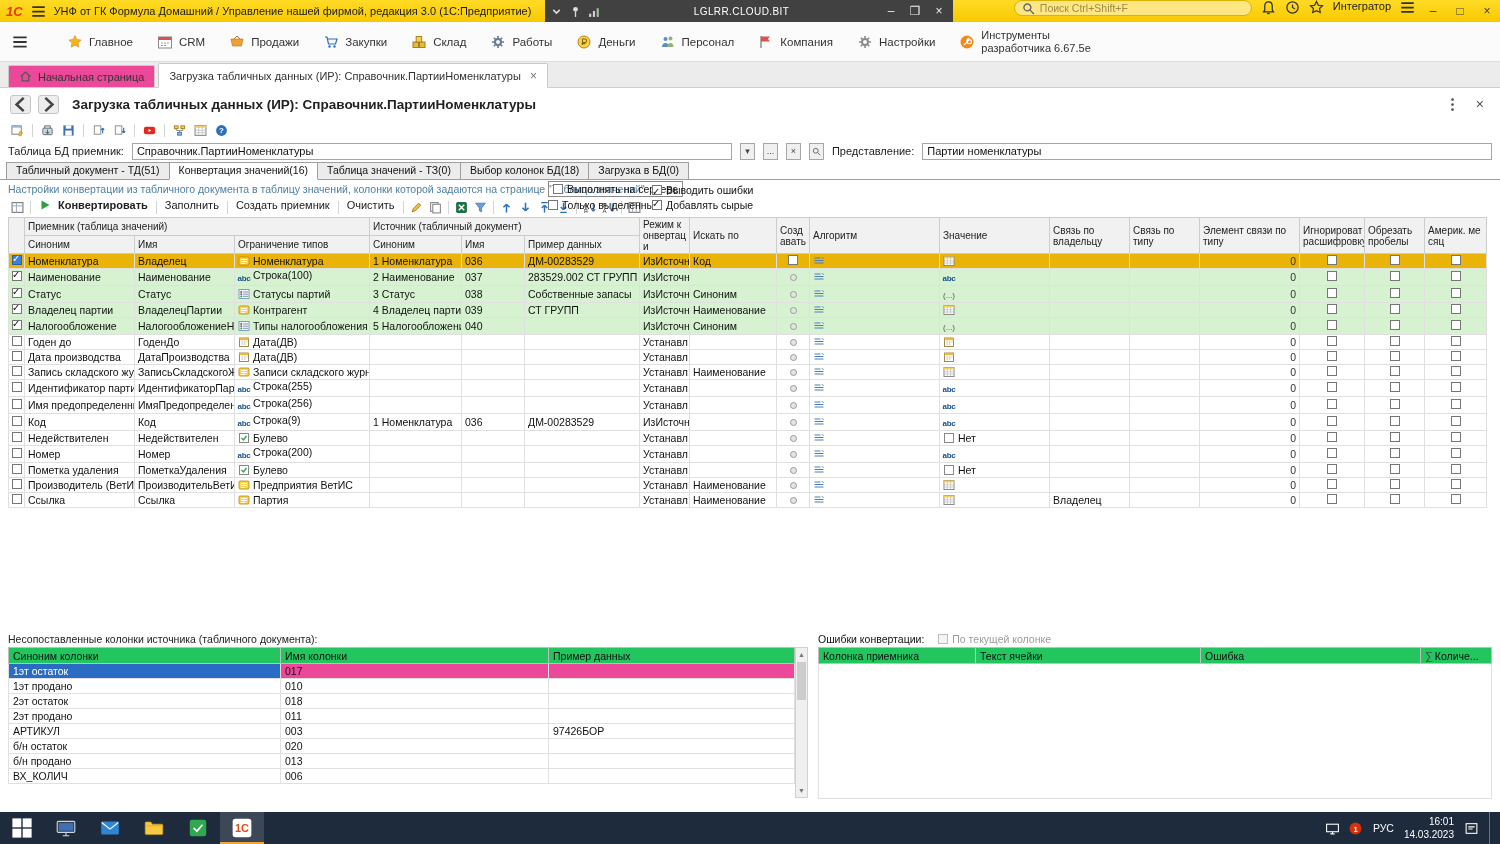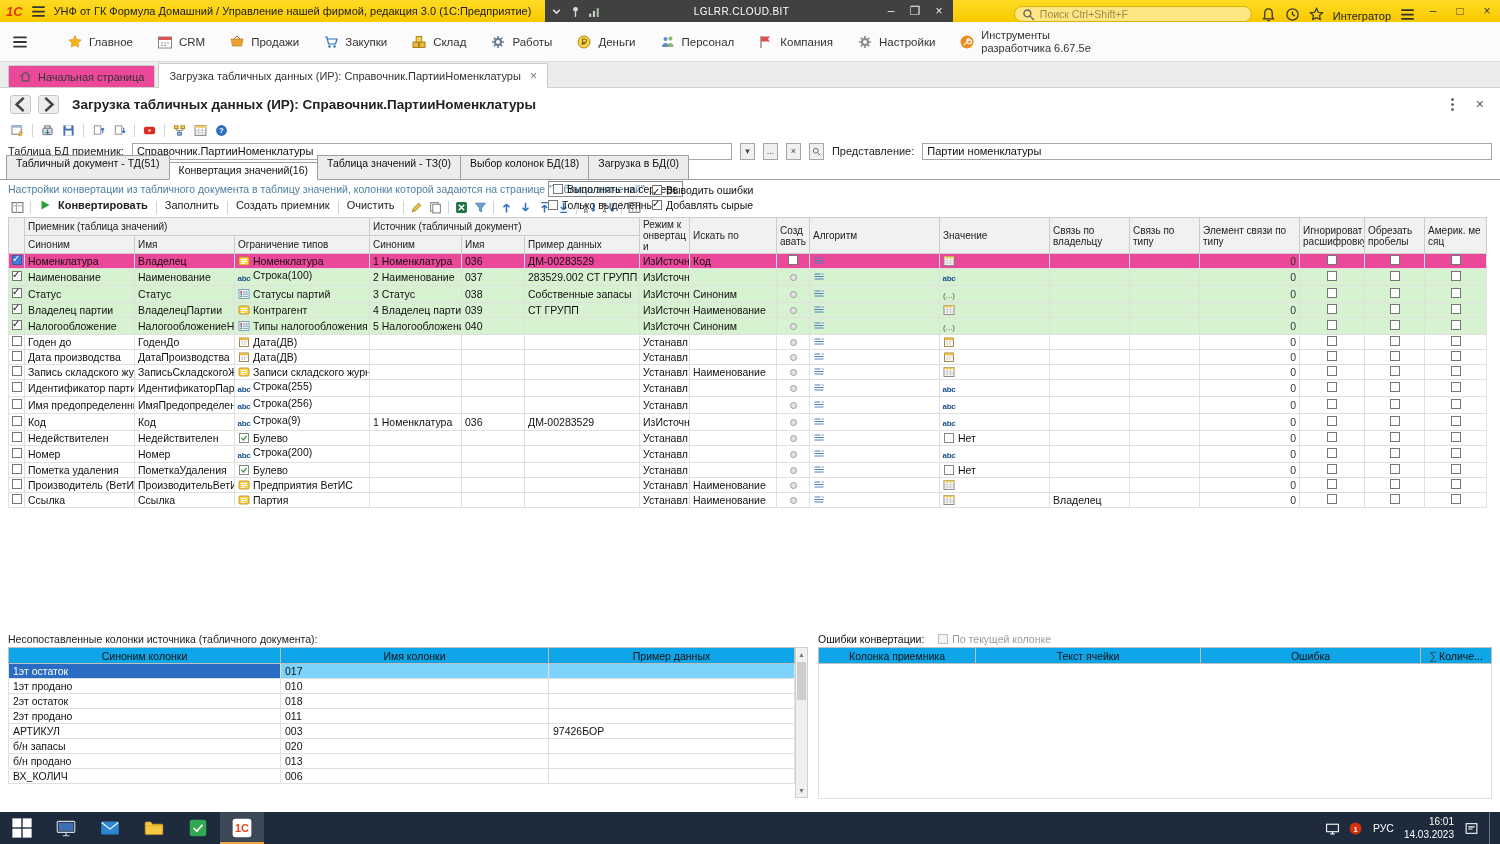--- a/index.html
+++ b/index.html
@@ -11,21 +11,21 @@
 .icon12 svg,.icon14 svg,.icon16 svg,.icon20 svg,.ticon svg{width:100%;height:100%}
 
 .titlebar{position:relative;height:22px;background:linear-gradient(#ffdb25,#f8c900)}
 .tb-left{position:absolute;left:6px;top:0;height:22px;display:flex;align-items:center;gap:8px}
 .logo1c{font-weight:bold;font-style:italic;color:#e03c00;font-size:13px}
 .tb-title{font-size:11px;color:#1c1c1c;white-space:nowrap}
 .server-strip{position:absolute;left:545px;top:0;height:22px;width:408px;background:#414141;display:flex;align-items:center;gap:6px;padding:0 5px}
 .server-name{flex:1;text-align:center;font-size:10px;color:#fff;letter-spacing:.4px}
 .wbtn{width:18px;height:22px;display:inline-flex;align-items:center;justify-content:center;color:#eee;font-size:12px}
 .wbtn.dark{color:#3a3a3a}
-.tb-right{position:absolute;right:4px;top:0;height:22px;display:flex;align-items:flex-end;gap:9px}
+.tb-right{position:absolute;right:4px;top:0;height:22px;display:flex;align-items:flex-start;gap:9px}
 .tb-search{width:238px;height:16px;border-radius:8px;background:#ffe685;border:1px solid #dcb300;display:flex;align-items:center;gap:5px;padding:0 7px}
 .tb-search-text{font-size:10.5px;color:#9b8c47;white-space:nowrap}
 .tb-integrator{font-size:11px;color:#222}
 
 .ribbon{height:40px;background:#fbfbfb;border-bottom:1px solid #dcdcdc;display:flex;align-items:center;gap:39px;padding:0 12px}
 .rb-item{display:flex;align-items:center;gap:6px}
 .rb-item .lbl{font-size:11.5px;color:#333;white-space:nowrap}
 .rb-item.dev .lbl{width:122px;white-space:normal;line-height:1.15;font-size:11px}
 
 .tabbar{height:26px;background:#ececec;display:flex;align-items:flex-end;padding-left:8px;gap:3px;border-bottom:1px solid #cfcfcf}
@@ -45,21 +45,21 @@
 .vsep{width:1px;height:13px;background:#d4d4d4;margin:0 3px;display:inline-block}
 
 .db-row{height:22px;display:flex;align-items:center;gap:8px;padding:0 8px}
 .fld-label{white-space:nowrap;color:#222}
 .input{border:1px solid #a6a6a6;height:17px;display:flex;align-items:center;padding:0 4px;background:#fff;overflow:hidden;white-space:nowrap}
 .db-input{width:600px}
 .view-input{flex:1}
 .mini-btn{min-width:15px;height:17px;border:1px solid #a6a6a6;background:#f0f0f0;display:inline-flex;align-items:center;justify-content:center;font-size:9px;color:#444;padding:0 2px}
 
 .view-tabs{height:18px;display:flex;align-items:flex-end;padding-left:6px;border-bottom:1px solid #9f9f9f}
-.vtab{border:1px solid #9f9f9f;border-bottom:none;padding:0 9px;height:24px;line-height:15px;background:#ececec;font-size:10.5px;margin-right:-1px;white-space:nowrap}
+.vtab{border:1px solid #9f9f9f;border-bottom:none;padding:0 9px;height:17px;line-height:15px;background:#ececec;font-size:10.5px;margin-right:-1px;white-space:nowrap}
 .vtab.active{background:#fff;height:18px;margin-bottom:-1px;border-bottom:1px solid #fff;position:relative;z-index:2}
 
 .settings-row{height:18px;position:relative;padding-left:8px;line-height:18px}
 .note{font-size:10.5px;color:#4d7fa0;white-space:nowrap}
 .cbl{display:inline-flex;align-items:center;gap:4px;font-size:10.5px;white-space:nowrap}
 .cbl.disabled{color:#9b9b9b}
 .cbl.disabled .cb{border-color:#bdbdbd;background:#f4f4f4}
 .framed{border:1px solid #8a8a8a;padding:0 4px;height:16px}
 .pos1{position:absolute;left:548px;top:1px}
 .pos2{position:absolute;left:652px;top:1px}
@@ -72,39 +72,39 @@
 .cb.focus{background:#3d7edb;border-color:#2c5fa8}
 .cb.focus::after{color:#fff}
 .dot{display:inline-block;width:7px;height:7px;border-radius:50%;border:1px solid #9a9a9a;background:#e4e4e4}
 
 .mt-region{height:412px;overflow:hidden;padding-left:8px}
 table.mt{border-collapse:collapse;table-layout:fixed;width:1478px}
 .mt th{background:#f1f1f1;border:1px solid #cdcdcd;font-weight:normal;font-size:10px;padding:1px 3px;text-align:left;vertical-align:middle;line-height:1.1;overflow:hidden;white-space:normal;color:#222}
 .mt th.wb{word-break:break-all}
 .mt td{border:1px solid #e0e0e0;height:15px;padding:0 3px;white-space:nowrap;overflow:hidden;font-size:10.5px;background:#fff}
 .mt tr.green td{background:#d6f2d0}
-.mt tr.sel td{background:#ec4899;border-top:1px dotted #7fae77;border-bottom:1px dotted #7fae77}
+.mt tr.sel td{background:#eab308;border-top:1px dotted #7fae77;border-bottom:1px dotted #7fae77}
 .c-center{text-align:center}
 .c-num{text-align:right;color:#333}
 .ticon{width:12px;height:12px;margin-right:3px;vertical-align:-2px;flex:none}
 td .ticon{display:inline-flex}
 .abc{font-style:normal;font-size:8px;font-weight:bold;color:#17518e;line-height:12px;letter-spacing:-.3px}
 .dotsv{font-style:normal;font-size:8px;color:#555;line-height:12px}
 
 .b-section{display:flex;gap:10px;padding:2px 8px 0 8px}
 .b-label{height:16px;line-height:16px;font-size:10.5px;color:#222;white-space:nowrap}
 .b-label-row{height:16px;display:flex;align-items:center;gap:14px;font-size:10.5px}
 .bl{width:800px}
 .br{flex:1}
 .bl-wrap{position:relative;width:800px;height:151px;overflow:hidden}
 table.bt{border-collapse:collapse;table-layout:fixed;width:787px}
 .br table.bt{width:100%}
-.bt th{background:#0ea5e9;border:1px solid #bfbfbf;font-weight:normal;text-align:center;height:16px;padding:0 4px;font-size:10.5px;white-space:nowrap;overflow:hidden}
+.bt th{background:#22c55e;border:1px solid #bfbfbf;font-weight:normal;text-align:left;height:16px;padding:0 4px;font-size:10.5px;white-space:nowrap;overflow:hidden}
 .bt td{border:1px solid #e0e0e0;height:15px;padding:0 4px;font-size:10.5px;white-space:nowrap;overflow:hidden;background:#fff}
-.bt tr.cur td{background:#7dd3fc}
+.bt tr.cur td{background:#ec4899}
 .bt td.selcell{background:#2a6cc4;color:#fff}
 .bt tr.cur td.selcell{background:#2a6cc4}
 .vscroll{position:absolute;right:0;top:0;width:13px;height:151px;background:#f0f0f0;border:1px solid #d0d0d0;display:flex;flex-direction:column;align-items:center;font-size:7px;color:#777}
 .sb-btn{height:13px;width:100%;display:flex;align-items:center;justify-content:center}
 .sb-btn.bottom{margin-top:auto}
 .sb-thumb{width:9px;height:38px;background:#cdcdcd;margin-top:1px}
 .errors-body{height:135px;background:#fff;border:1px solid #e0e0e0;border-top:none}
 .sum-th span{vertical-align:middle}
 .sumg{font-size:11px;color:#444;margin-right:2px}
 
@@ -1188,21 +1188,21 @@
                 <td class="">2эт продано</td>
                 <td>011</td>
                 <td></td>
               </tr>
               <tr>
                 <td class="">АРТИКУЛ</td>
                 <td>003</td>
                 <td>97426БОР</td>
               </tr>
               <tr>
-                <td class="">б/н запасы</td>
+                <td class="">б/н остаток</td>
                 <td>020</td>
                 <td></td>
               </tr>
               <tr>
                 <td class="">б/н продано</td>
                 <td>013</td>
                 <td></td>
               </tr>
               <tr>
                 <td class="">ВХ_КОЛИЧ</td>

